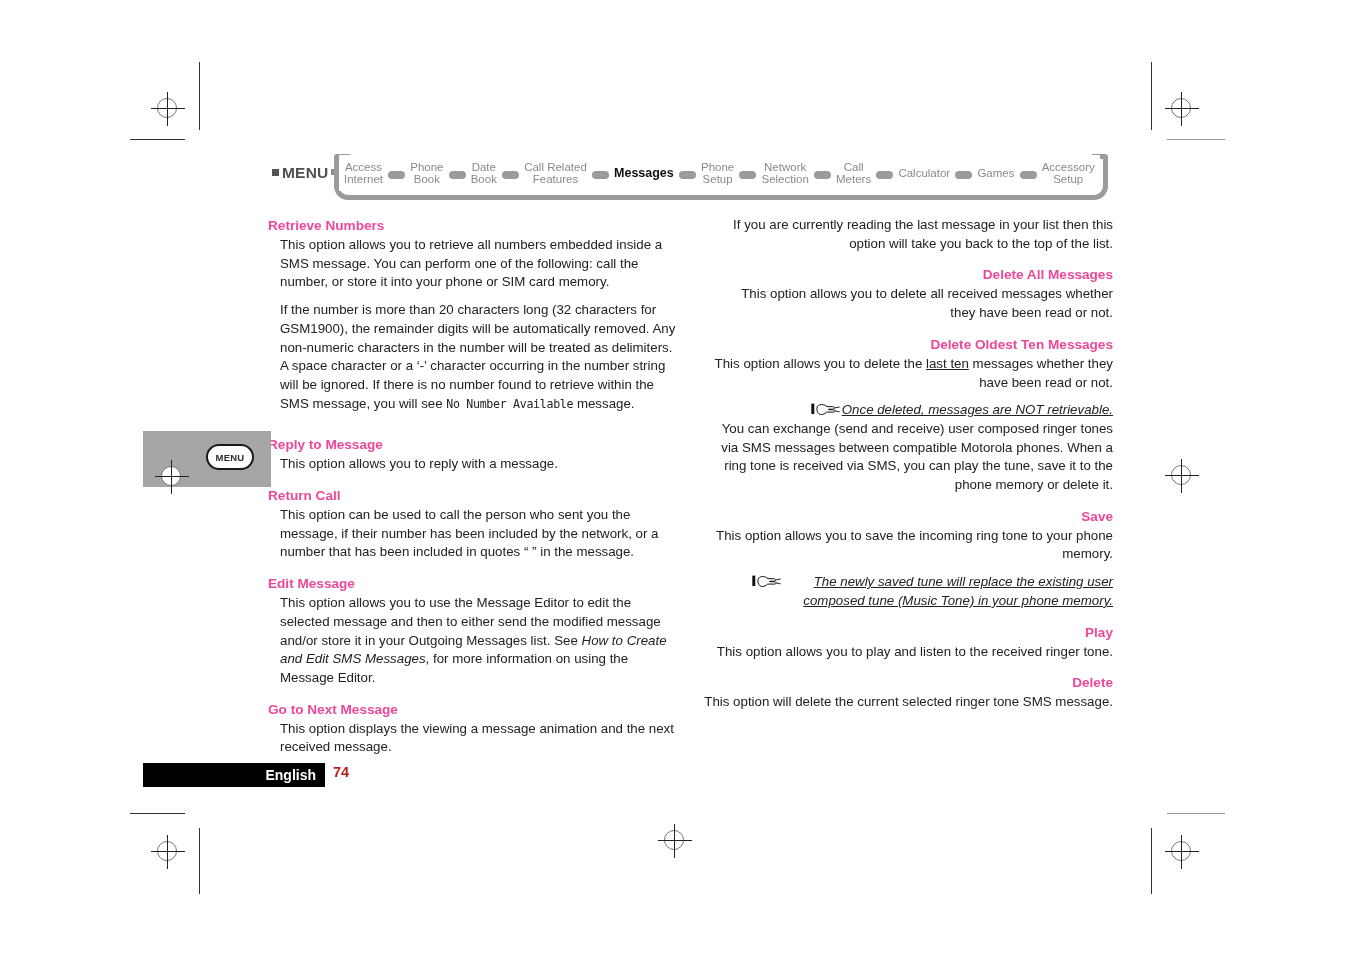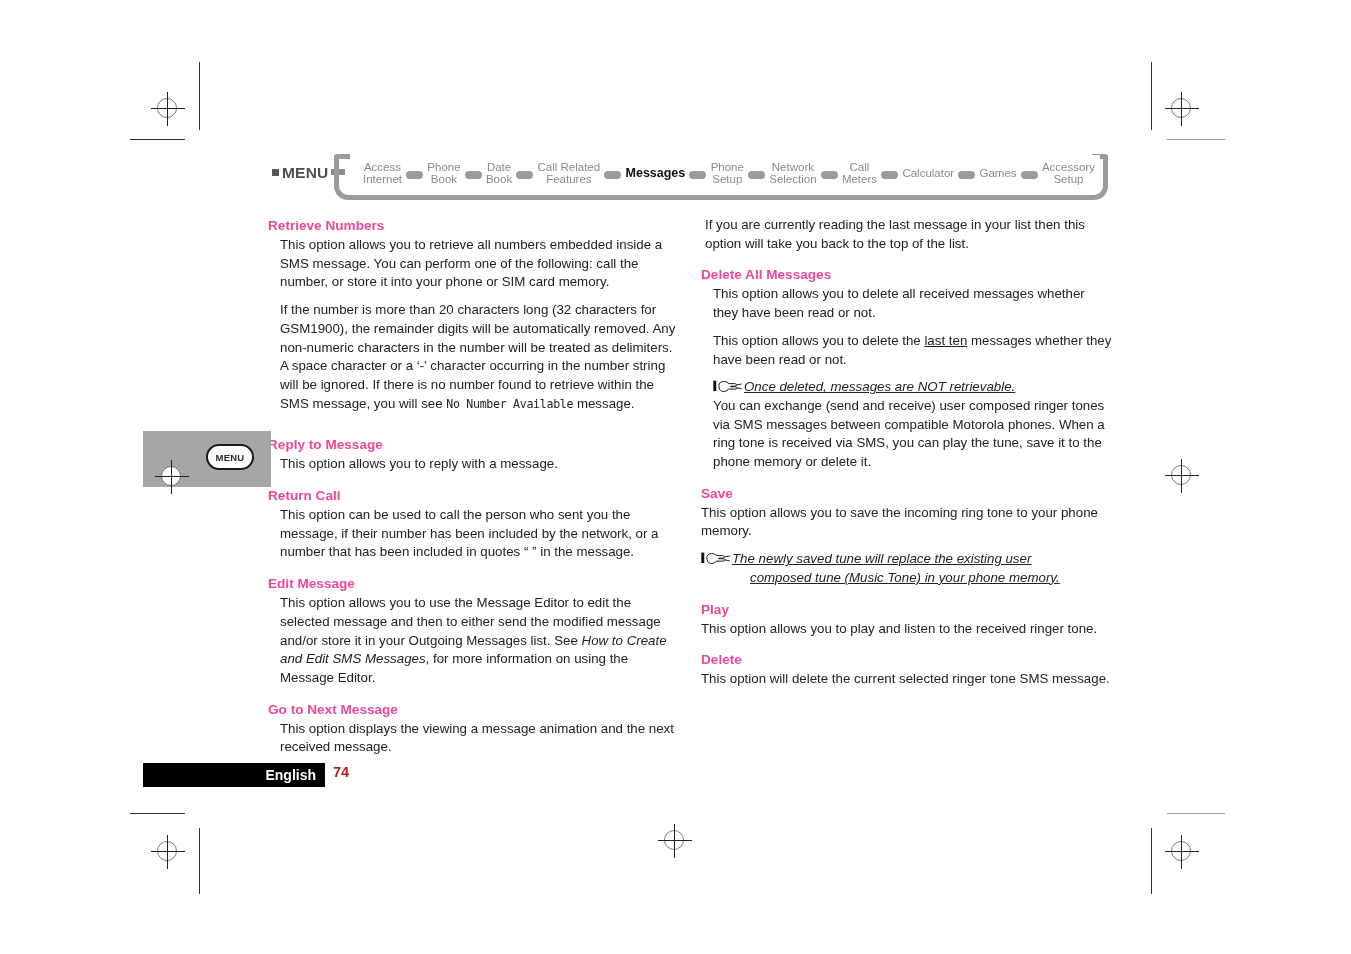--- a/index.html
+++ b/index.html
@@ -107,21 +107,21 @@
     position: absolute;
     top: -5px;
     width: 16px;
     height: 5px;
     background: #9b9b9b;
   }
   .trail-frame::before { left: -5px; border-radius: 3px 0 0 0; }
   .trail-frame::after  { right: -5px; border-radius: 0 3px 0 0; }
   .crumbs {
     position: absolute;
-    left: 24px;
+    left: 5px;
     right: 8px;
     top: 0;
     height: 36px;
     display: flex;
     align-items: center;
     justify-content: space-between;
     background: #ffffff;
     padding: 0 4px;
     box-sizing: border-box;
   }
@@ -151,21 +151,21 @@
   
   .col {
     position: absolute;
     top: 216px;
     width: 412px;
     font-size: 13.3px;
     line-height: 18.7px;
     color: #222;
   }
   .col-left  { left: 268px; }
-  .col-right { left: 701px; }
+  .col-right { left: 701px; text-align: right; }
 
   h3.sec {
     margin: 0 0 1px 0;
     font-size: 13.6px;
     font-weight: bold;
     line-height: 19px;
     color: #ec4899;
   }
   h3.sec.tight { margin-top: 12px; }
   p.body {
@@ -385,20 +385,21 @@
   </div>
 </div>
 
 <div class="col col-right">
 
   <p class="body flush" style="padding-left:4px;">If you are currently reading the last message in your list then this option will take you back to the top of the list.</p>
 
   <h3 class="sec tight" style="">Delete All Messages</h3>
   <p class="body">This option allows you to delete all received messages whether they have been read or not.</p>
 
+  <h3 class="sec tight">Delete Oldest Ten Messages</h3>
   <p class="body"><span>This option allows you to delete the </span><span class="uline">last ten</span><span> messages whether they have been read or not.</span></p>
   <p class="note">
     <span class="hand">
       <svg viewBox="0 0 46 22" width="30" height="15" aria-hidden="true">
         <rect x="0.5" y="2" width="4.5" height="16" fill="#111"></rect>
         <path d="M9 9.5 C9 6 12 3.4 16 3.4 C20 3.4 22.5 5 24.5 6.6 L33 6.6 C35 6.6 36 7.5 36 8.6 C36 9.7 35 10.5 33 10.5 L27 10.5 L27 11.4 L34 11.4 C36 11.4 37 12.2 37 13.2 C37 14.2 36 15 34 15 L24 15 C20.5 18.2 17 19.2 14.5 18.6 C11 17.8 9 14.5 9 9.5 Z" fill="none" stroke="#111" stroke-width="1.5" stroke-linejoin="round"></path>
         <path d="M36 8.6 L44 7.2 M37 13.2 L44 14.6" stroke="#111" stroke-width="1.4" fill="none"></path>
       </svg>
     </span><span class="note-txt">Once deleted, messages are NOT retrievable.</span>
   </p>

